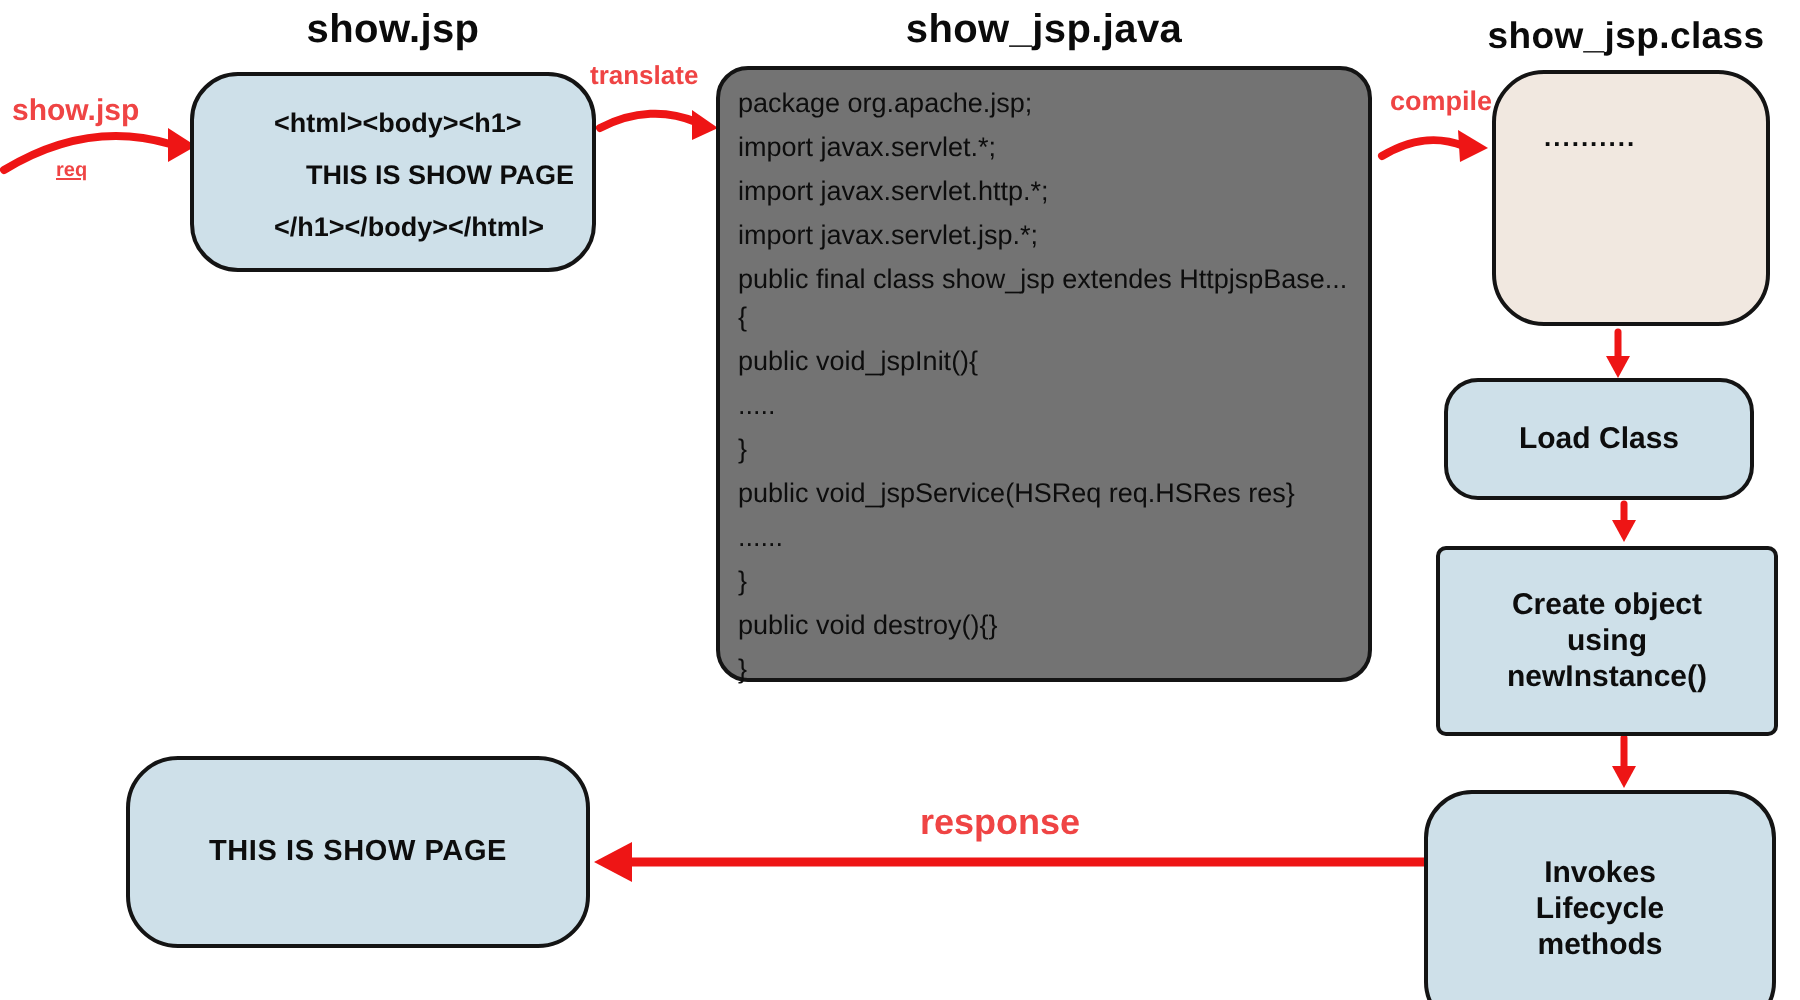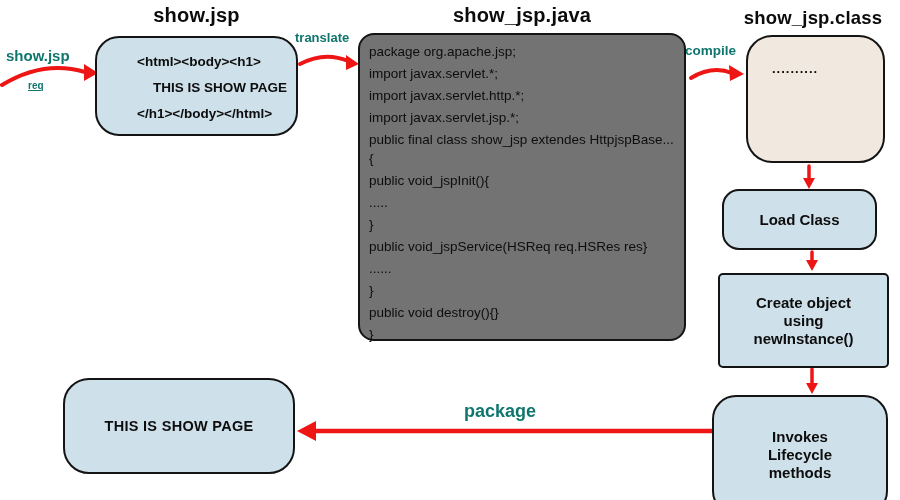--- a/index.html
+++ b/index.html
@@ -6,21 +6,21 @@
   .canvas{
     position:relative;width:900px;height:500px;background:#ffffff;overflow:hidden;
     font-family:"Liberation Sans","DejaVu Sans",sans-serif;color:#0d0d0d;
   }
   svg.arrows{position:absolute;left:0;top:0;width:900px;height:500px;pointer-events:none;}
   .box{position:absolute;box-sizing:border-box;border:2.5px solid #141414;}
   .blue{background:#cee0e9;}
   .purple{background:#737373;}
   .beige{background:#f1e8e0;}
   .title{position:absolute;text-align:center;font-weight:800;font-size:20px;letter-spacing:.2px;color:#0b0b0b;}
-  .small-label{position:absolute;font-weight:800;color:#0f766e;}
+  .small-label{position:absolute;font-weight:800;color:#ef4444;}
   .jsp-box{left:95px;top:36px;width:203px;height:100px;border-radius:24px;padding:11px 12px 0 13px;}
   .jsp-line{font-size:13.5px;font-weight:700;line-height:26px;white-space:nowrap;margin-left:27px;}
   .jsp-line.indent{padding-left:16px;}
   .java-box{left:358px;top:33px;width:328px;height:308px;border-radius:16px;padding:8px 8px 0 9px;}
   .code-line{font-size:13.5px;font-weight:500;line-height:18.5px;margin-bottom:3.5px;}
   .class-box{left:746px;top:35px;width:139px;height:128px;border-radius:26px;padding:24px 0 0 24px;}
   .dots{font-size:13px;font-weight:800;letter-spacing:1px;}
   .flow-box{display:flex;align-items:center;justify-content:center;text-align:center;
             font-weight:700;font-size:15px;line-height:18px;}
   .load-box{left:722px;top:189px;width:155px;height:61px;border-radius:17px;}
@@ -58,22 +58,22 @@
   </svg>
 
   <div class="small-label" style="left:6px;top:47px;font-size:15px;">show.jsp</div>
   <div class="small-label" style="left:28px;top:80px;font-size:10px;text-decoration:underline;">req</div>
 
   <div class="title" style="left:95px;top:4px;width:203px;">show.jsp</div>
   <div class="title" style="left:728px;top:7px;width:170px;font-size:18.5px;">show_jsp.class</div>
   <div class="title" style="left:358px;top:4px;width:328px;">show_jsp.java</div>
 
   <div class="small-label" style="left:295px;top:30px;font-size:13px;">translate</div>
-  <div class="small-label" style="left:685px;top:43px;font-size:13.5px;">compile</div>
-  <div class="small-label" style="left:400px;top:401px;width:200px;text-align:center;font-size:18px;">package</div>
+  <div class="small-label" style="left:685px;top:43px;font-size:13.5px;padding-left:10px;">compile</div>
+  <div class="small-label" style="left:400px;top:401px;width:200px;text-align:center;font-size:18px;">response</div>
 
   <div class="box blue jsp-box">
     <div class="jsp-line">&lt;html&gt;&lt;body&gt;&lt;h1&gt;</div>
     <div class="jsp-line indent">THIS IS SHOW PAGE</div>
     <div class="jsp-line">&lt;/h1&gt;&lt;/body&gt;&lt;/html&gt;</div>
   </div>
 
   <div class="box purple java-box">
     <div class="code-line">package org.apache.jsp;</div>
     <div class="code-line">import javax.servlet.*;</div>

